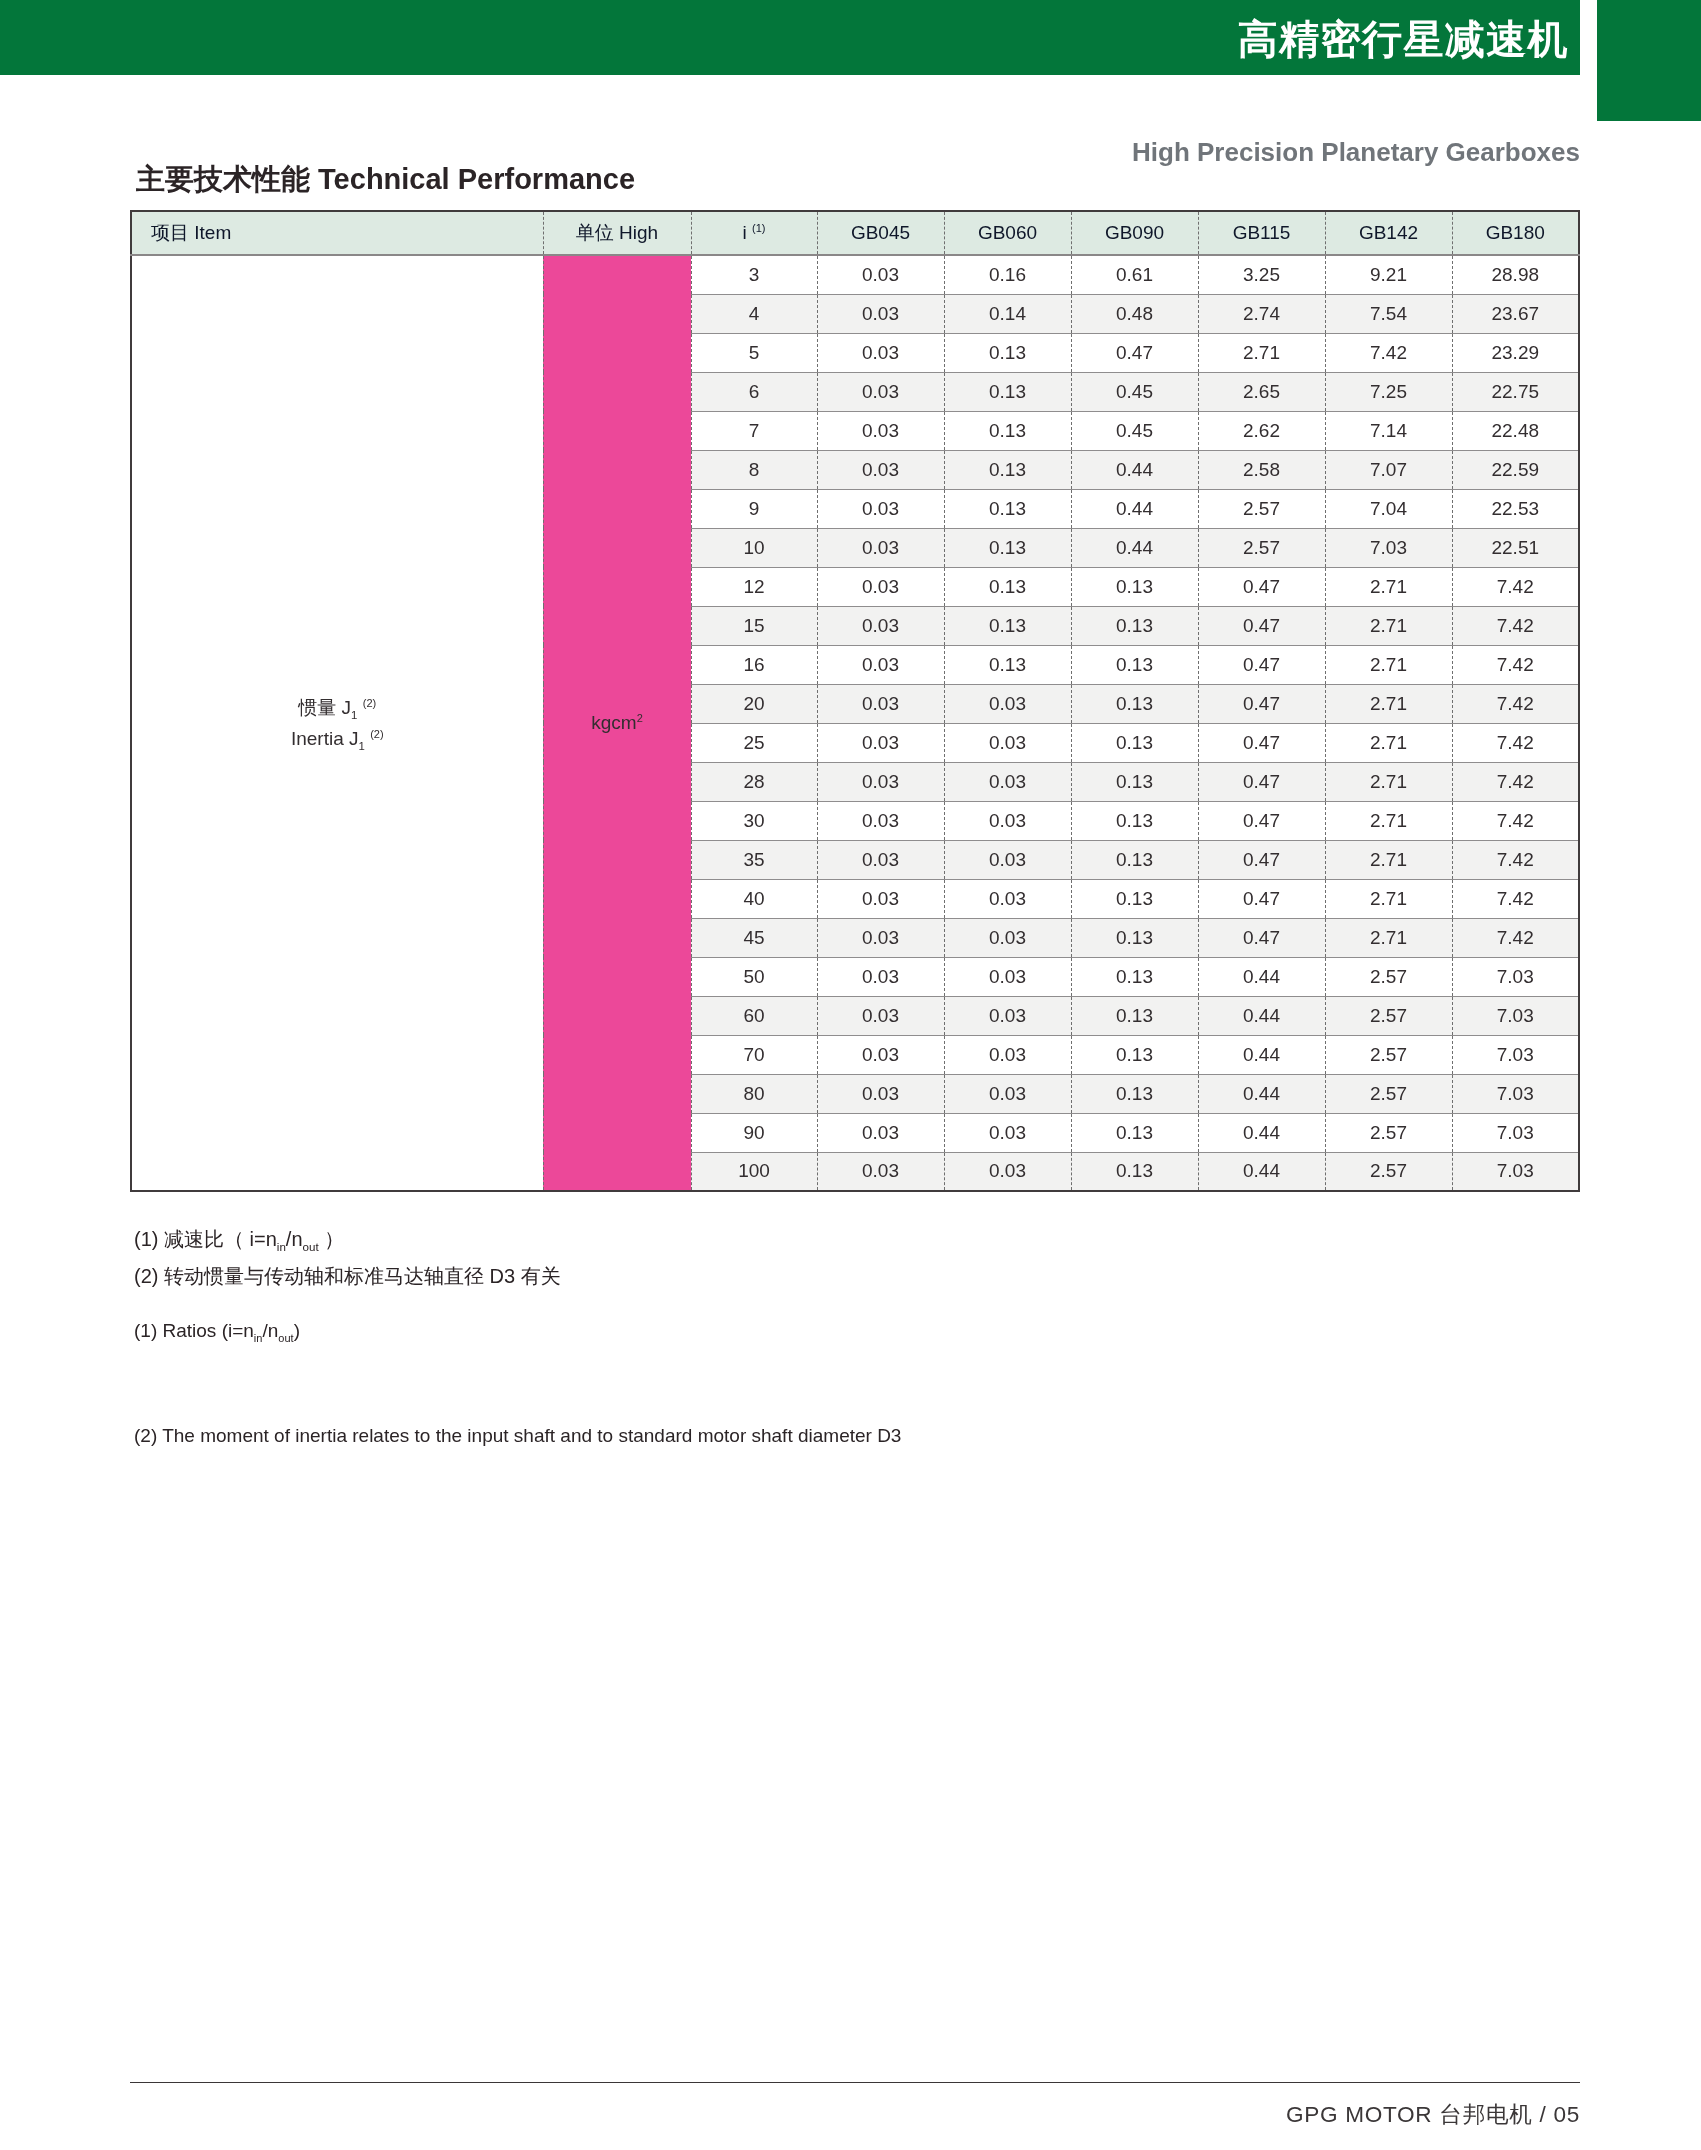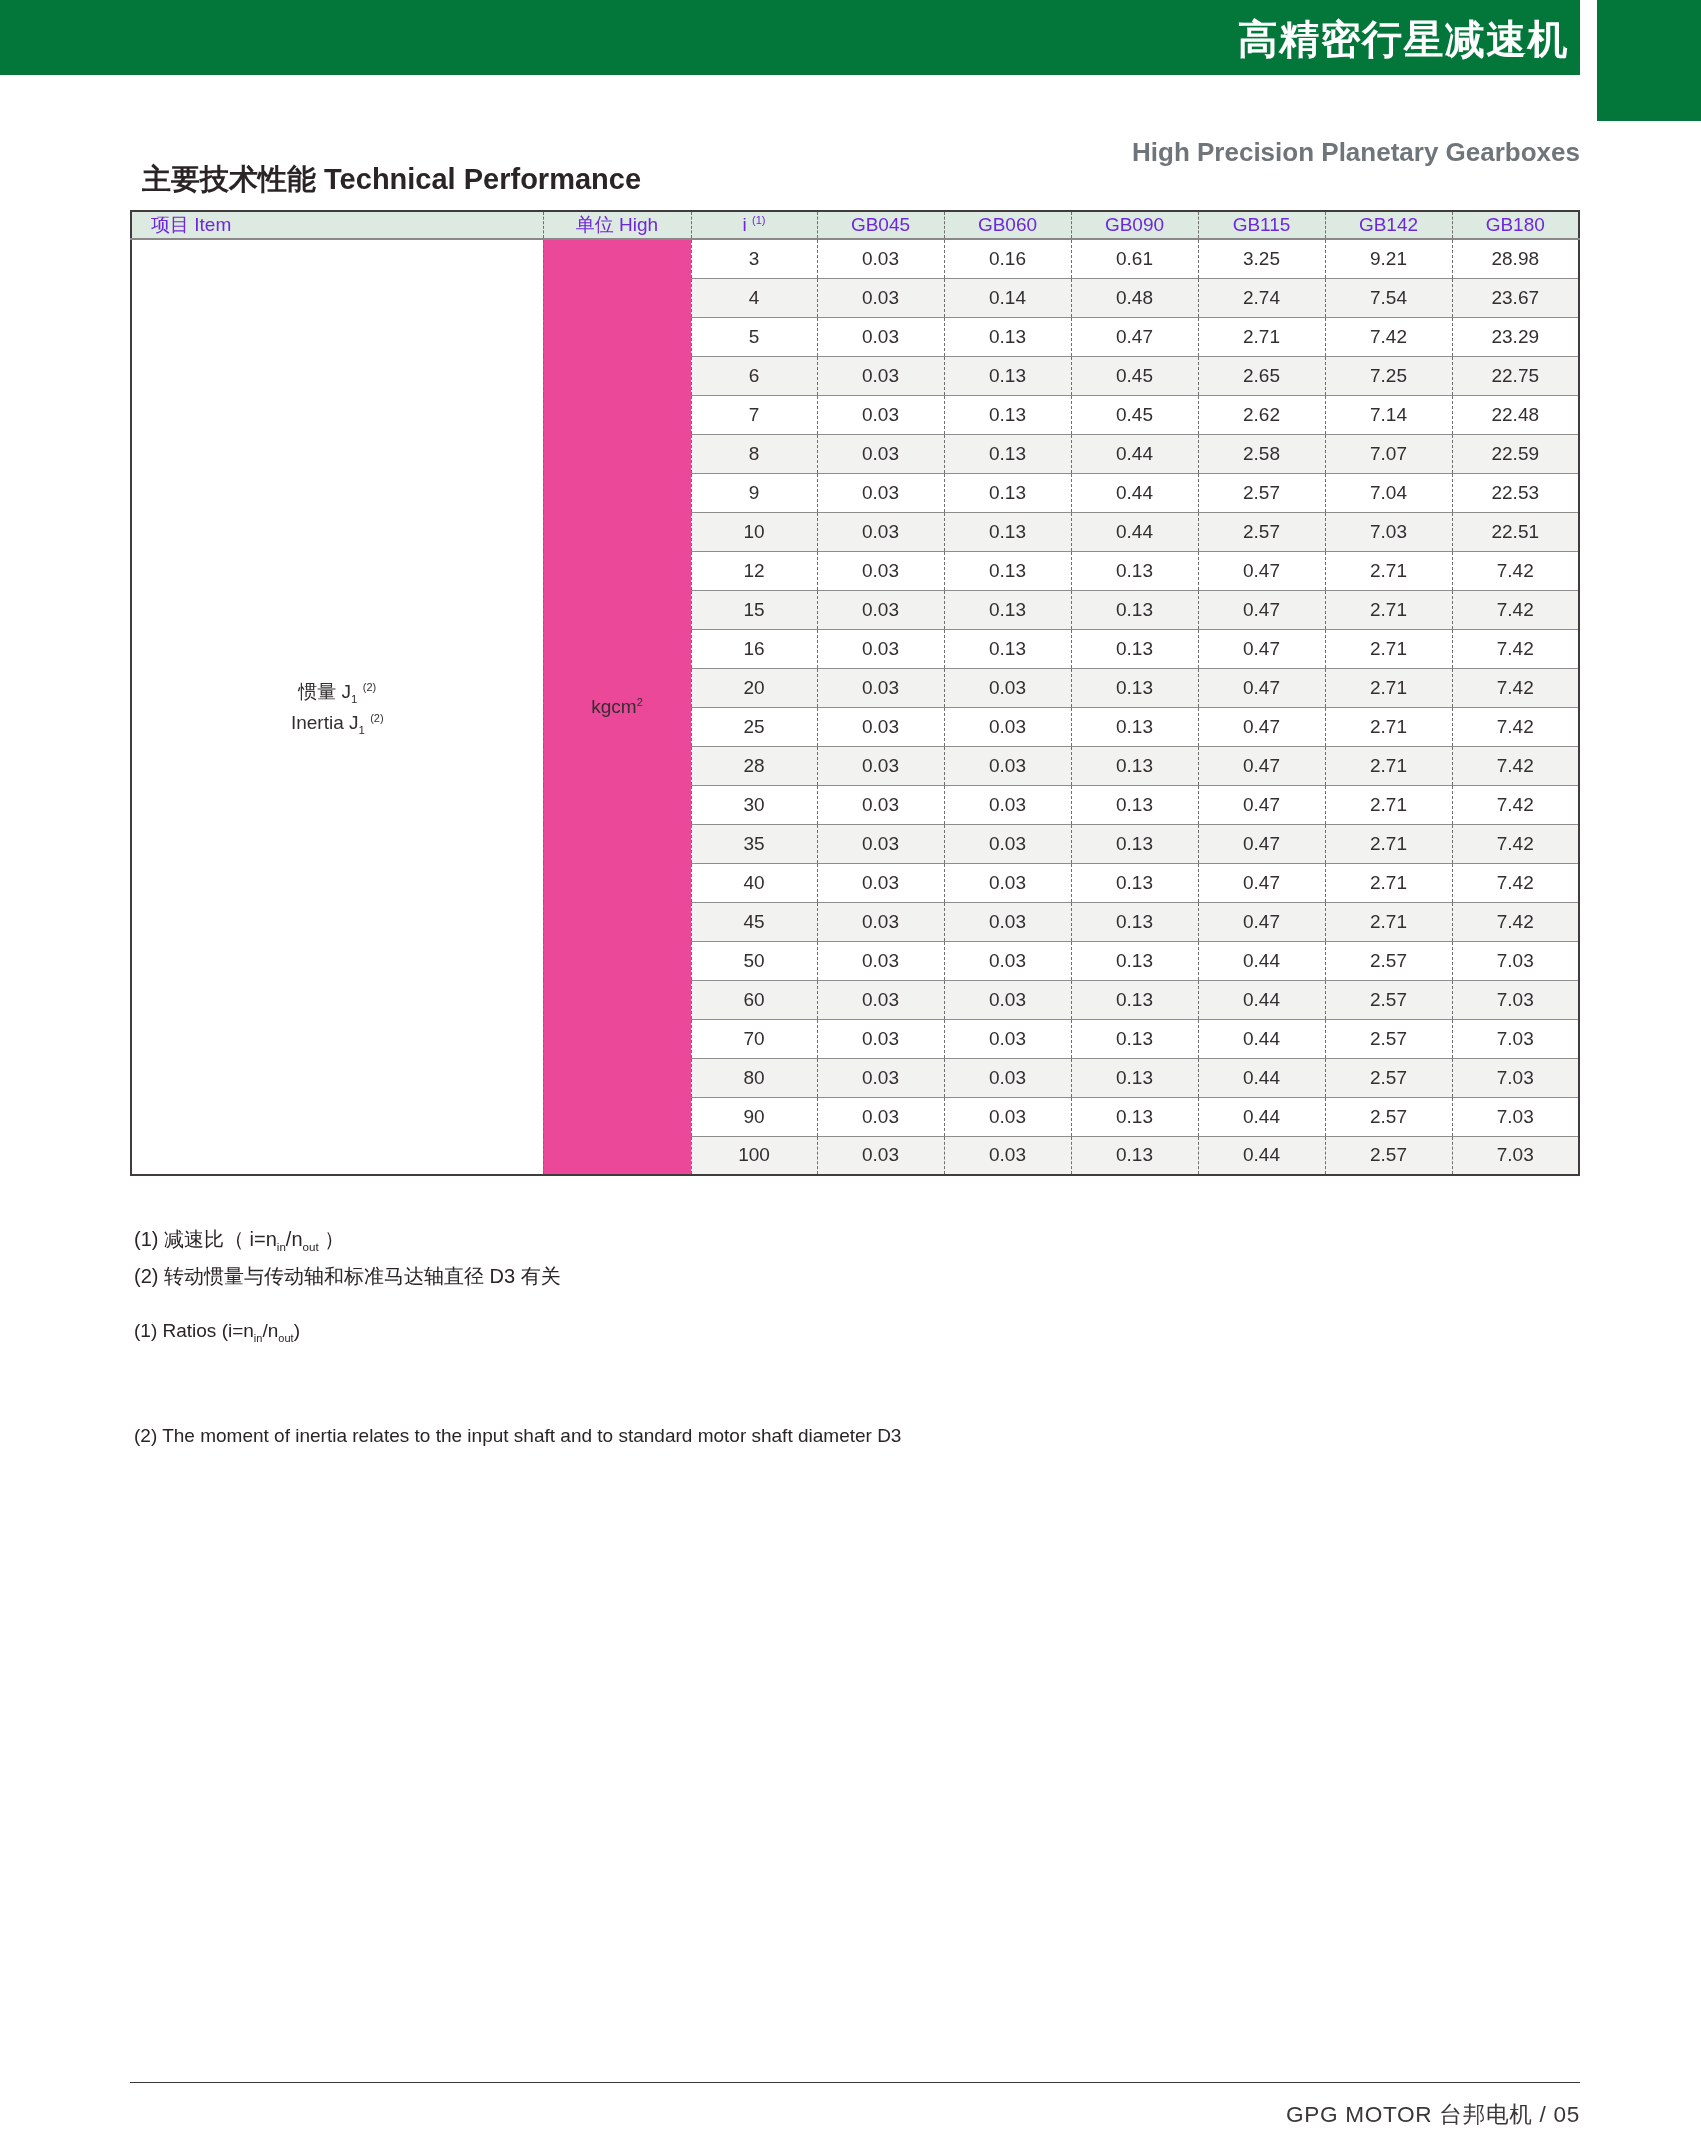--- a/index.html
+++ b/index.html
@@ -21,31 +21,31 @@
   .banner-title{
     position:absolute;right:11px;top:0;height:91px;line-height:78px;
     font-size:40px;font-weight:bold;color:#ffffff;letter-spacing:1.4px;white-space:nowrap;
   }
   .corner{position:absolute;left:1597px;top:0;width:105px;height:121px;background:var(--brand-green);}
   .subtitle{
     position:absolute;left:0;top:89px;width:1580px;text-align:right;
     font-size:26px;font-weight:bold;color:var(--subtitle-gray);letter-spacing:0px;margin-top:48px;
   }
   
-  .section-title{position:absolute;left:142px;top:160px;font-size:29px;font-weight:bold;color:var(--ink);letter-spacing:0px;}
+  .section-title{position:absolute;left:136px;top:160px;font-size:29px;font-weight:bold;color:var(--ink);letter-spacing:0px;}
   
   table.perf{
     position:absolute;left:130px;top:210px;width:1449px;
     border-collapse:collapse;table-layout:fixed;
     border:2.1px solid #403B3C;
   }
   table.perf th,table.perf td{padding:0;}
   table.perf thead th{
-    background:var(--header-bg);height:28px;font-size:19px;font-weight:normal;
-    color:#6d28d9;border-bottom:2.7px solid #8A8788;text-align:center;
+    background:var(--header-bg);height:44px;font-size:19px;font-weight:normal;
+    color:#0f172a;border-bottom:2.7px solid #8A8788;text-align:center;
   }
   table.perf thead th.item{text-align:left;padding-left:19px;}
   table.perf th + th, table.perf td + td{border-left:0.7px dashed #6F6F6F;}
   td.unit-cell{border-right:0.7px dashed #6F6F6F;}
   td.ratio-cell{border-left:0.7px dashed #6F6F6F;}
   table.perf tbody td{
     height:39px;text-align:center;font-size:19px;color:var(--table-ink);
     background-clip:padding-box;
   }
   tr.alt{background:var(--row-alt);}

